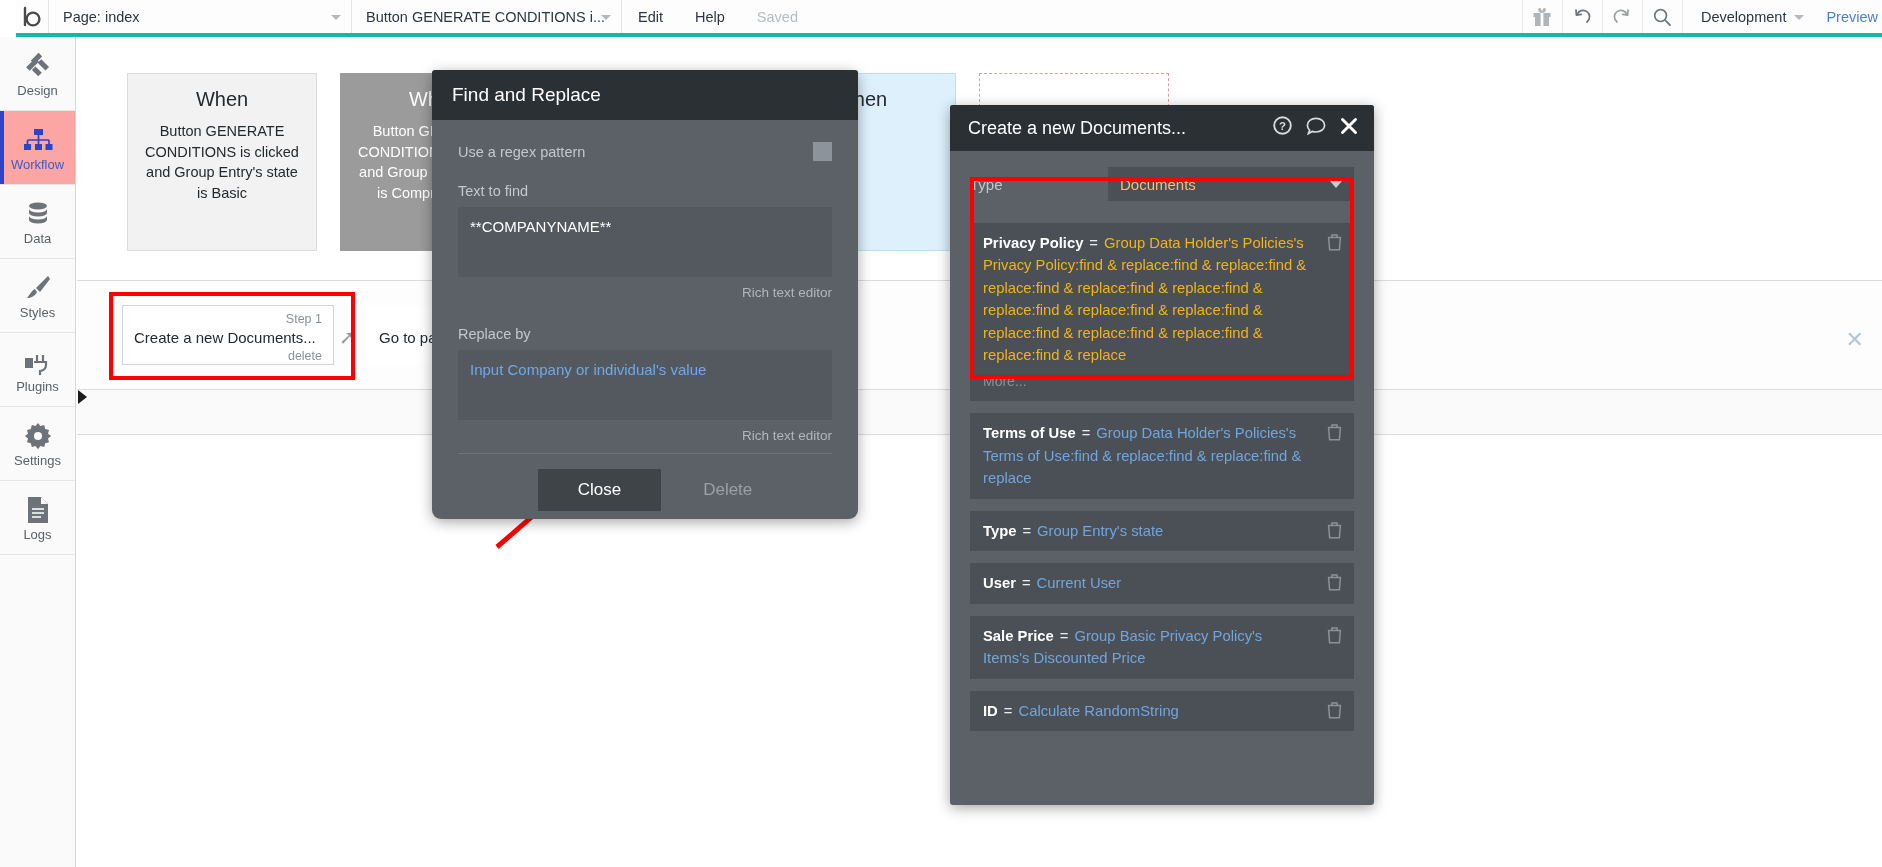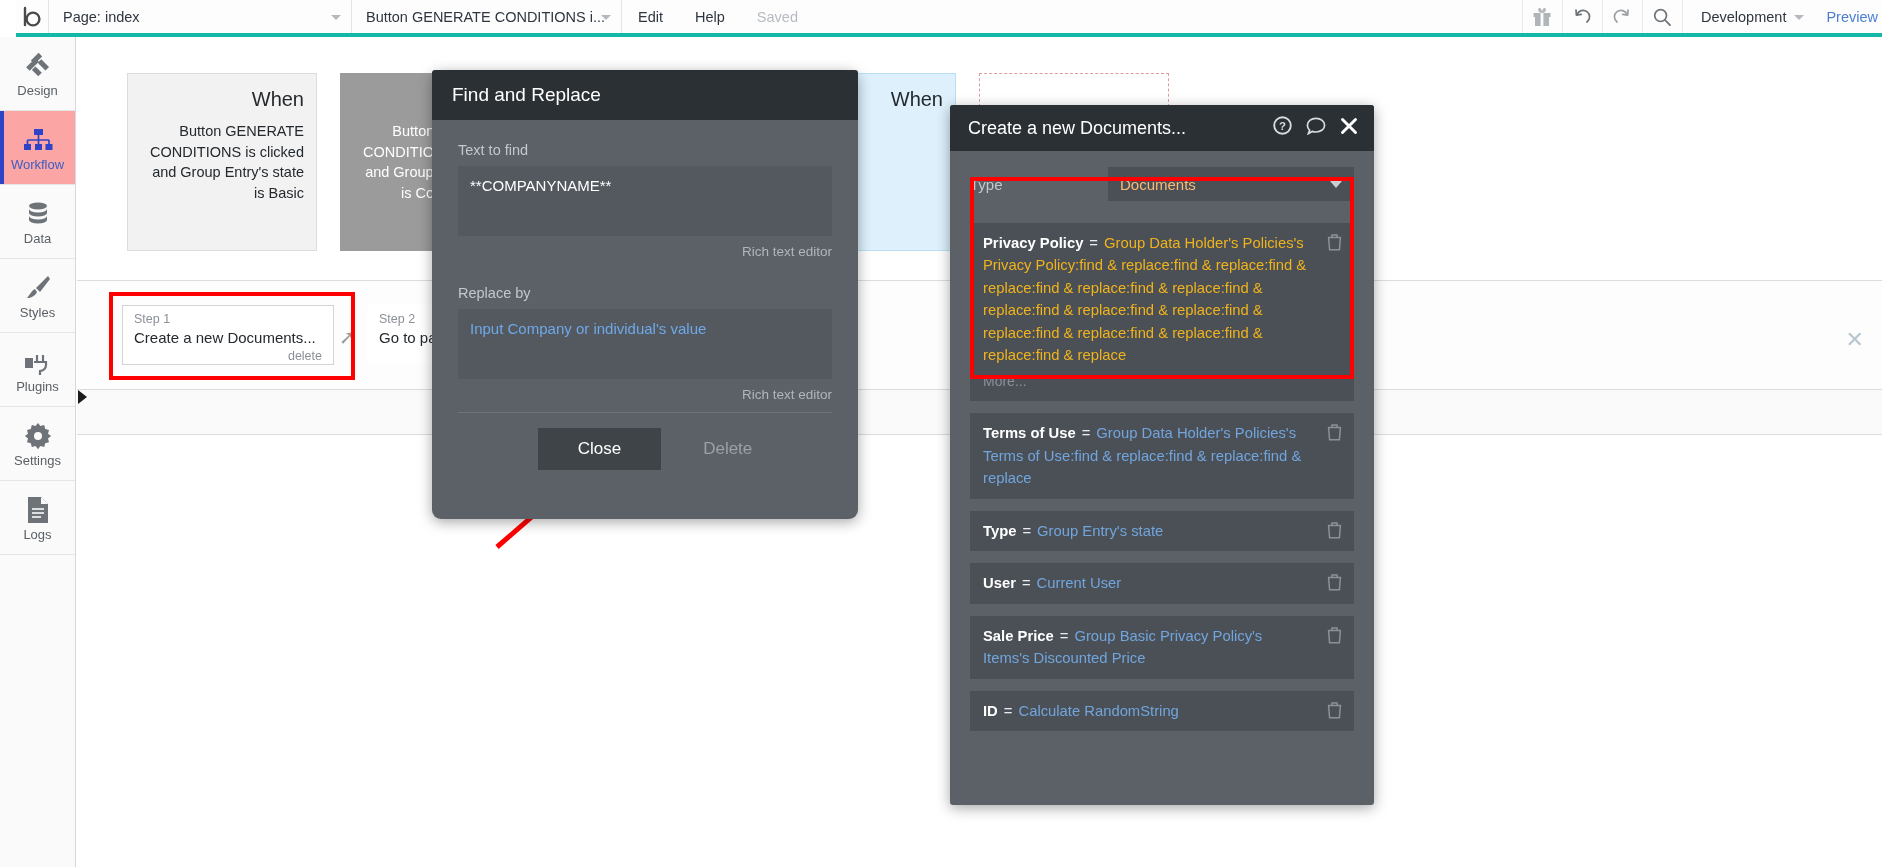--- a/index.html
+++ b/index.html
@@ -81,21 +81,21 @@
 
   
   .canvas {
     position: absolute; left: 77px; top: 37px;
     width: 1805px; height: 830px; background: #ffffff; overflow: hidden;
   }
 
   
   .when {
     position: absolute; top: 36px; width: 190px; height: 178px;
-    padding: 14px 12px 0; text-align: right;
+    padding: 14px 12px 0; text-align: center;
   }
   .when .w-title { font-size: 20px; margin-bottom: 10px; }
   .when .w-body { font-size: 14.5px; line-height: 1.42; }
   .when.grey-lt {
     background: #f2f2f2; border: 1px solid #dcdcdc;
     left: 50px; color: #24292e;
   }
   .when.grey-dk {
     background: #9b9b9b; border: 1px solid #9b9b9b;
     left: 263px; color: #ffffff;
@@ -115,21 +115,21 @@
     position: absolute; left: 365px; top: -1px;
     width: 0; height: 0; border-left: 15px solid transparent;
     border-right: 15px solid transparent; border-bottom: 11px solid #9b9b9b;
   }
   .step-box {
     position: absolute; top: 24px; width: 212px; height: 60px;
     border: 1px solid #d2d6da; background: #ffffff; padding: 5px 11px;
   }
   .step-box.s1 { left: 45px; }
   .step-box.s2 { left: 290px; border-color: transparent; }
-  .step-label { font-size: 12.5px; color: #8b9096; line-height: 1.35; }
+  .step-label { font-size: 12.5px; color: #8b9096; line-height: 1.35; text-align: right; }
   .step-title { font-size: 15px; color: #24292e; line-height: 1.35; }
   .step-delete { font-size: 12.5px; color: #8b9096; text-align: right; line-height: 1.3; }
   .step-arrow {
     position: absolute; left: 262px; top: 46px; color: #9b9b9b;
     font-size: 20px; line-height: 1;
   }
 
   
   .hl-step1 {
     position: absolute; left: 32px; top: 11px; width: 246px; height: 88px;
@@ -432,20 +432,24 @@
       <line x1="420" y1="510" x2="570" y2="380" stroke="#ff0000" stroke-width="5" marker-end="url(#ah)"></line>
     </svg>
   </div>
 
   <div class="fr-modal">
     <div class="fr-head">
       <span>Find and Replace</span>
     </div>
     <div class="fr-body">
 
+      <div class="fr-row-check">
+        <span class="fr-label">Use a regex pattern</span>
+        <span class="fr-check"></span>
+      </div>
 
       <div class="fr-field-label">Text to find</div>
       <div class="fr-input">**COMPANYNAME**</div>
       <div class="fr-hint">Rich text editor</div>
 
       <div class="fr-field-label" style="margin-top:26px">Replace by</div>
       <div class="fr-input link">Input Company or individual's value</div>
       <div class="fr-hint">Rich text editor</div>
 
       <div class="fr-sep"></div>

